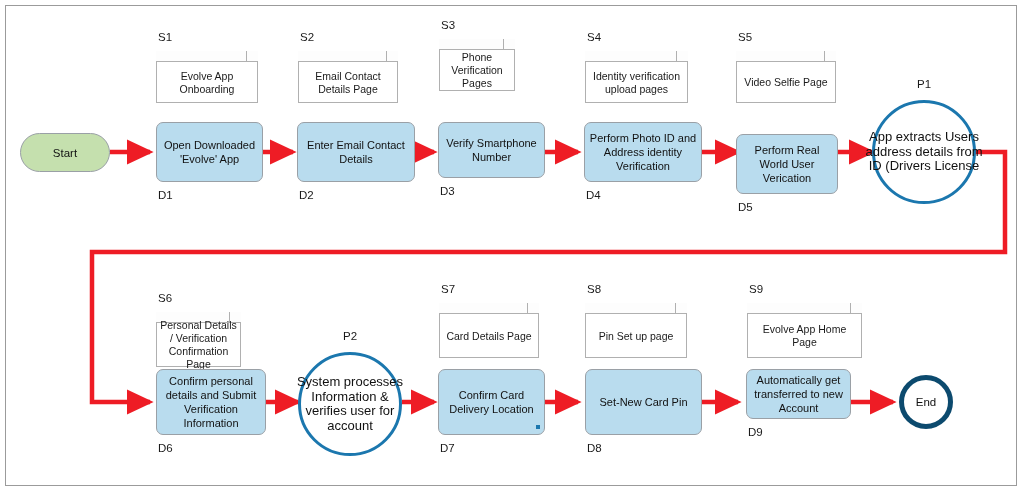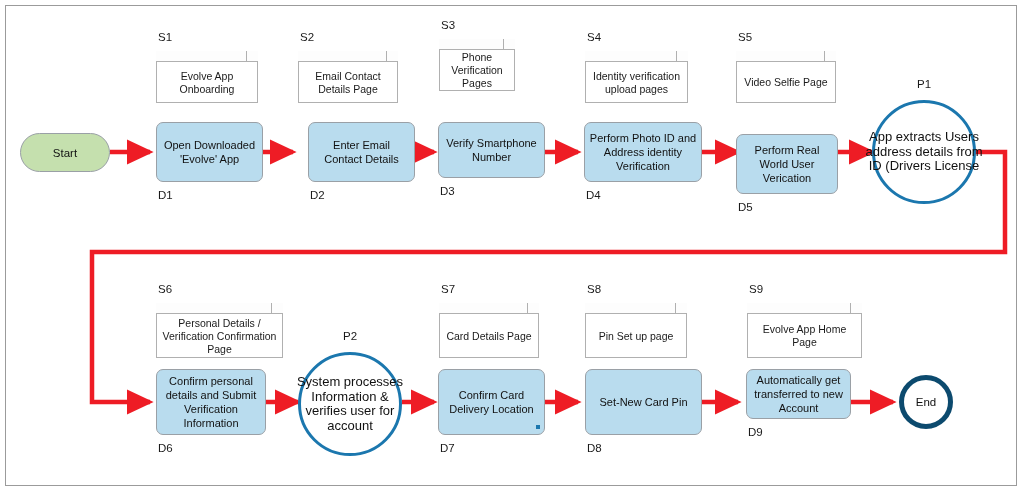--- a/index.html
+++ b/index.html
@@ -264,21 +264,21 @@
     <div class="screen-box"></div>
     <div class="screen-titlebar"></div>
     <div class="screen-text">Video Selfie Page</div>
   </div>
 
   <div class="action-node" style="left:156px; top:122px; width:107px; height:60px;">
     <div class="action-box">Open Downloaded 'Evolve' App</div>
     <div class="action-tag">D1</div>
   </div>
 
-  <div class="action-node" style="left:308px; top:122px; width:107px; height:60px;">
+  <div class="action-node" style="left:297px; top:122px; width:118px; height:60px;">
     <div class="action-box">Enter Email Contact Details</div>
     <div class="action-tag">D2</div>
   </div>
 
   <div class="action-node" style="left:438px; top:122px; width:107px; height:56px;">
     <div class="action-box">Verify  Smartphone Number</div>
     <div class="action-tag">D3</div>
   </div>
 
   <div class="action-node" style="left:584px; top:122px; width:118px; height:60px;">
@@ -290,21 +290,21 @@
     <div class="action-box">Perform Real World User Verication</div>
     <div class="action-tag">D5</div>
   </div>
 
   <div class="proc-node" style="left:872px; top:100px; width:104px; height:104px;">
     <div class="proc-tag">P1</div>
     <div class="proc-circle"></div>
     <div class="proc-text">App extracts Users address details from ID (Drivers License</div>
   </div>
 
-  <div class="screen-node" style="left:156px; top:303px; width:127px; height:55px;">
+  <div class="screen-node" style="left:156px; top:312px; width:85px; height:55px;">
     <div class="screen-tag">S6</div>
     <div class="screen-box"></div>
     <div class="screen-titlebar"></div>
     <div class="screen-text">Personal Details / Verification Confirmation Page</div>
   </div>
 
   <div class="screen-node" style="left:439px; top:303px; width:100px; height:55px;">
     <div class="screen-tag">S7</div>
     <div class="screen-box"></div>
     <div class="screen-titlebar"></div>

